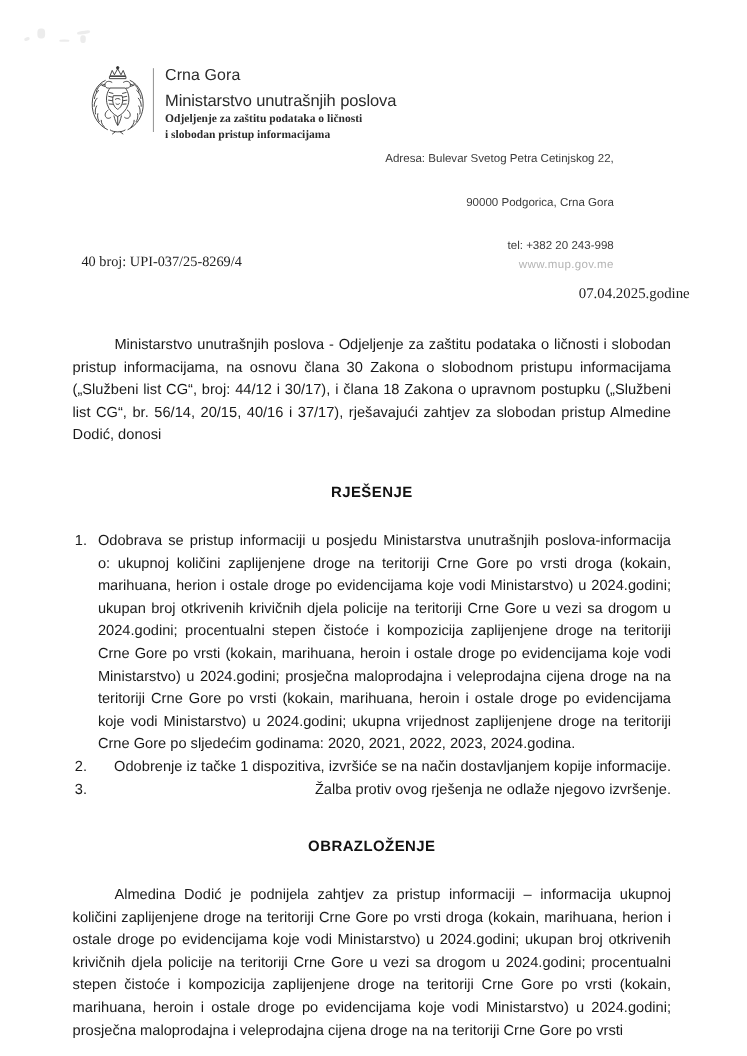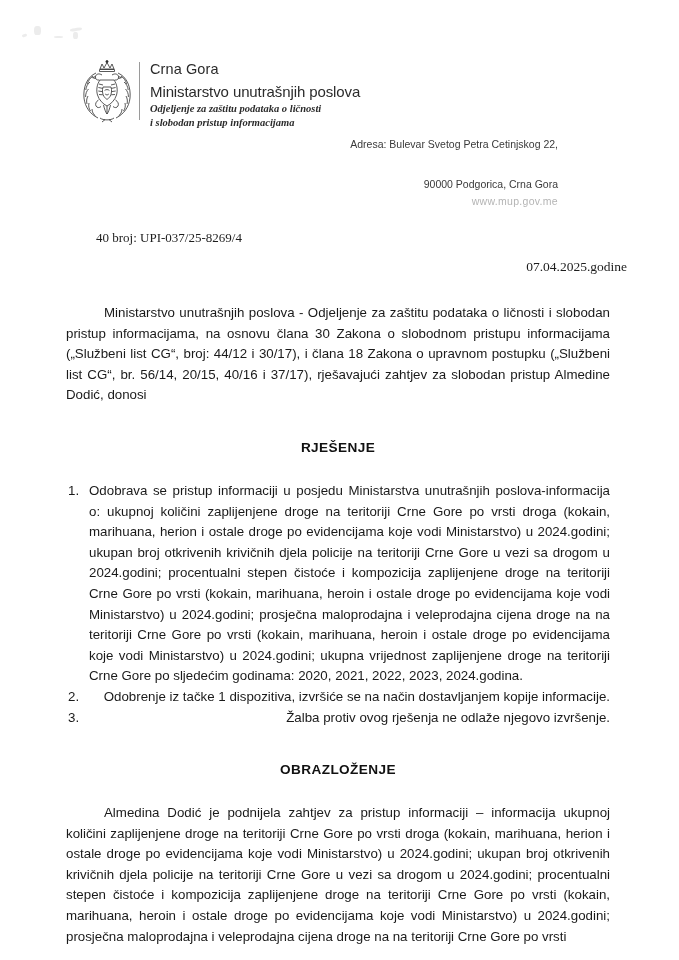--- a/index.html
+++ b/index.html
@@ -83,21 +83,20 @@
     margin-top: 2px;
     letter-spacing: -0.1px;
   }
   .org-dept {
     font-family: "Liberation Serif", serif;
     font-weight: bold;
     font-size: 10.5px;
     line-height: 12.5px;
     color: #2b2b2b;
     margin-top: 1px;
-    font-style: italic;
   }
 
   .address-block {
     position: absolute;
     right: 52px;
     top: 54px;
     width: 280px;
     text-align: right;
   }
   .address-line {
@@ -110,21 +109,21 @@
     font-size: 10.5px;
     line-height: 15px;
     color: #b4b4b4;
     margin-top: 3px;
     letter-spacing: 0.3px;
   }
 
   
   .ref-no {
     position: absolute;
-    left: 96px;
+    left: 74px;
     top: 230px;
     font-family: "Liberation Serif", serif;
     font-size: 13px;
     color: #1d1d1d;
   }
   .doc-date {
     position: absolute;
     right: 52px;
     top: 259px;
     font-family: "Liberation Serif", serif;
@@ -265,20 +264,21 @@
     <div class="org-block">
       <div class="org-country">Crna Gora</div>
       <div class="org-ministry">Ministarstvo unutrašnjih poslova</div>
       <div class="org-dept">Odjeljenje za zaštitu podataka o ličnosti</div>
       <div class="org-dept">i slobodan pristup informacijama</div>
     </div>
 
     <div class="address-block">
       <div class="address-line">Adresa: Bulevar Svetog Petra Cetinjskog 22,</div>
       <div class="address-line">90000 Podgorica, Crna Gora</div>
+      <div class="address-line">tel: +382 20 243-998</div>
       <div class="address-web">www.mup.gov.me</div>
     </div>
   </div>
 
   <div class="ref-no">40 broj: UPI-037/25-8269/4</div>
   <div class="doc-date">07.04.2025.godine</div>
 
   <div class="body-area">
 
     <p class="para indented">Ministarstvo unutrašnjih poslova - Odjeljenje za zaštitu podataka o ličnosti i slobodan pristup informacijama, na osnovu člana 30 Zakona o slobodnom pristupu informacijama („Službeni list CG“, broj: 44/12 i 30/17), i člana 18 Zakona o upravnom postupku („Službeni list CG“, br. 56/14, 20/15, 40/16 i 37/17), rješavajući zahtjev za slobodan pristup Almedine Dodić, donosi</p>

